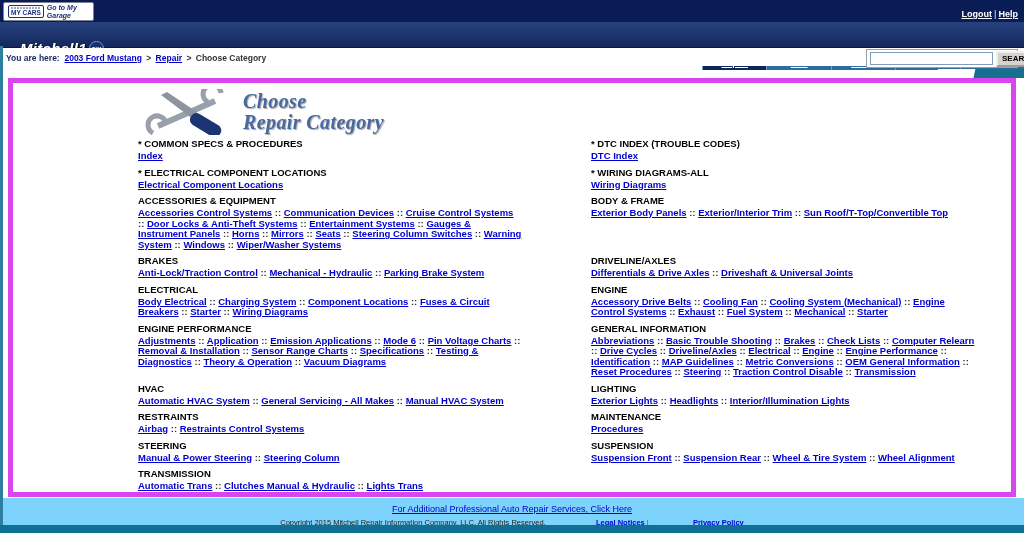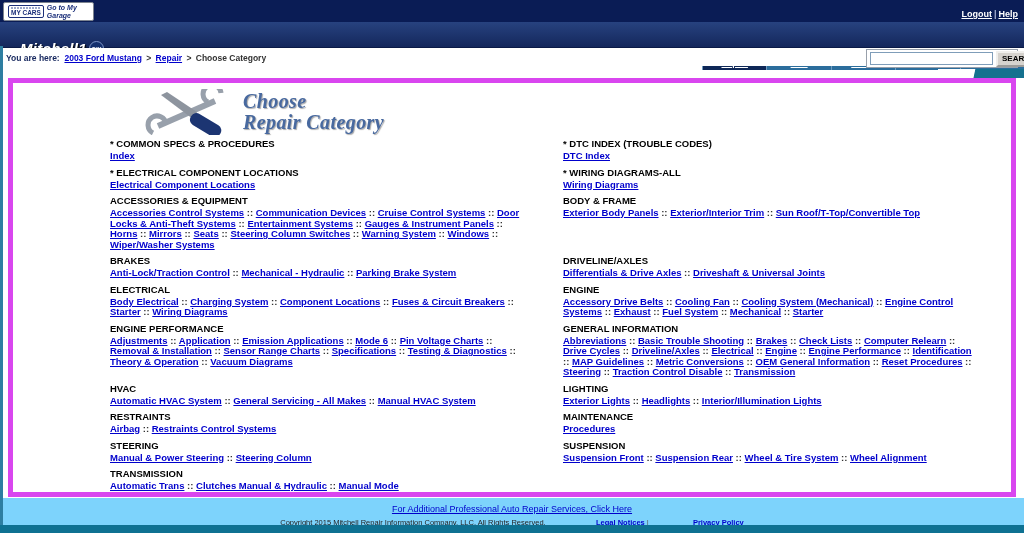--- a/index.html
+++ b/index.html
@@ -116,21 +116,21 @@
   .title-text {
     font-family:"Liberation Serif", serif; font-style:italic; font-weight:bold;
     font-size:20px; color:#48699f; line-height:21px; text-shadow:1px 1px 1px #a9a9a9;
     letter-spacing:0.4px;
   }
 
   .cat-grid {
     display:grid; grid-template-columns:412px 412px; column-gap:41px;
     padding-left:97px;
   }
-  .cat-cell { margin-bottom:6px; }
+  .cat-cell { margin-bottom:6px;margin-left:28px; }
   .cat-head { font-size:9.5px; font-weight:bold; color:#000; line-height:10.5px; margin-bottom:1.5px; }
   .cat-links { font-size:9.5px; font-weight:bold; line-height:10.5px; }
   .cat-link { color:#0000cc; text-decoration:underline; }
   .sep { color:#333; }
 
   
   .footer { position:absolute; left:0; right:0; top:498px; text-align:center; background:#7dd3fc; }
   .promo a { font-size:9px; color:#0000cc; text-decoration:underline; }
   .copy { font-size:7.5px; color:#222; margin-top:2px; }
   .copy a { color:#0000cc; text-decoration:underline; font-weight:bold;padding-left:42px; }
@@ -264,21 +264,21 @@
       <div class="cat-cell">
         <div class="cat-head">STEERING</div>
         <div class="cat-links"><a class="cat-link">Manual &amp; Power Steering</a><span class="sep"> :: </span><a class="cat-link">Steering Column</a></div>
       </div>
       <div class="cat-cell">
         <div class="cat-head">SUSPENSION</div>
         <div class="cat-links"><a class="cat-link">Suspension Front</a><span class="sep"> :: </span><a class="cat-link">Suspension Rear</a><span class="sep"> :: </span><a class="cat-link">Wheel &amp; Tire System</a><span class="sep"> :: </span><a class="cat-link">Wheel Alignment</a></div>
       </div>
       <div class="cat-cell">
         <div class="cat-head">TRANSMISSION</div>
-        <div class="cat-links"><a class="cat-link">Automatic Trans</a><span class="sep"> :: </span><a class="cat-link">Clutches Manual &amp; Hydraulic</a><span class="sep"> :: </span><a class="cat-link">Manual Mode</a></div>
+        <div class="cat-links"><a class="cat-link">Automatic Trans</a><span class="sep"> :: </span><a class="cat-link">Clutches Manual &amp; Hydraulic</a><span class="sep"> :: </span><a class="cat-link">Lights Trans</a></div>
       </div>
       <div class="cat-cell"></div>
     </div>
 </div>
 
 <div class="footer">
   <div class="promo"><a>For Additional Professional Auto Repair Services, Click Here</a></div>
   <div class="copy">
     <span>Copyright 2015 Mitchell Repair Information Company, LLC.  All Rights Reserved.</span>&nbsp;&nbsp;&nbsp;
     <a>Legal Notices</a>

